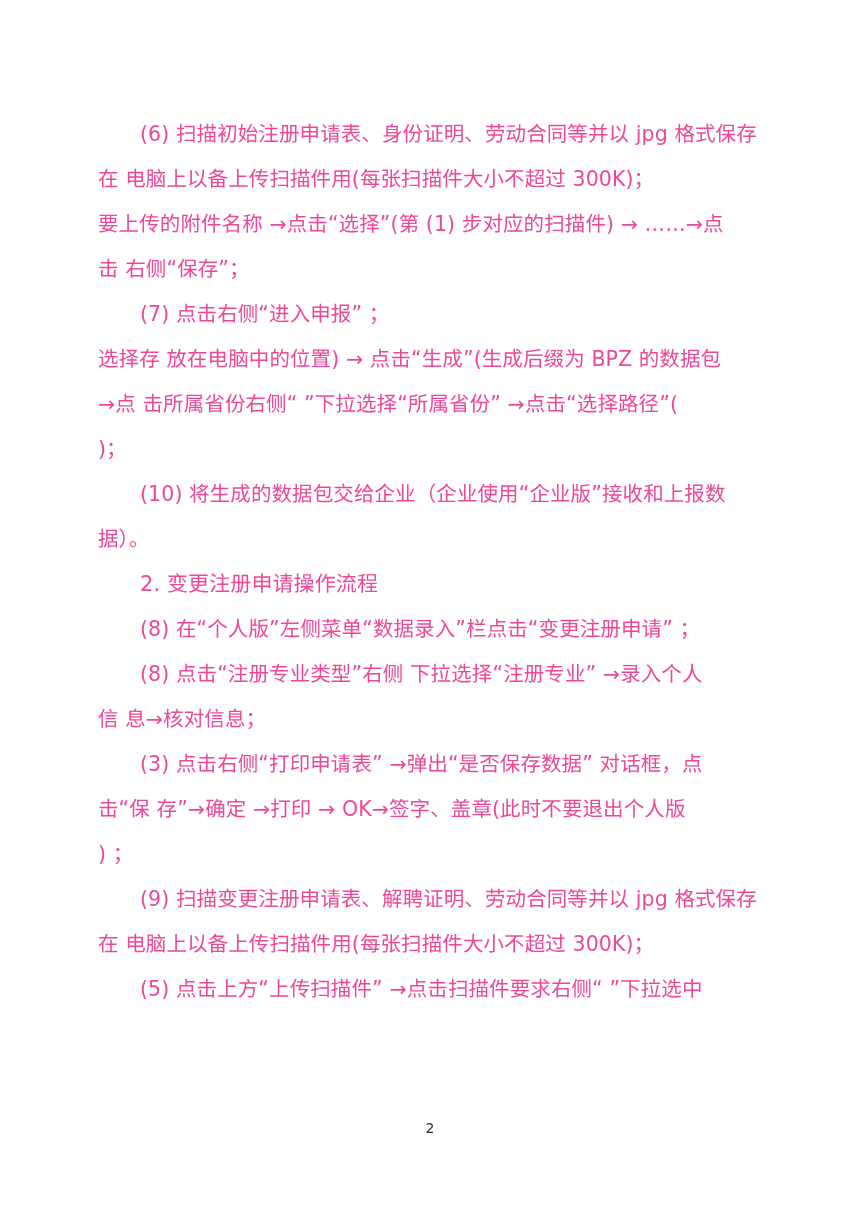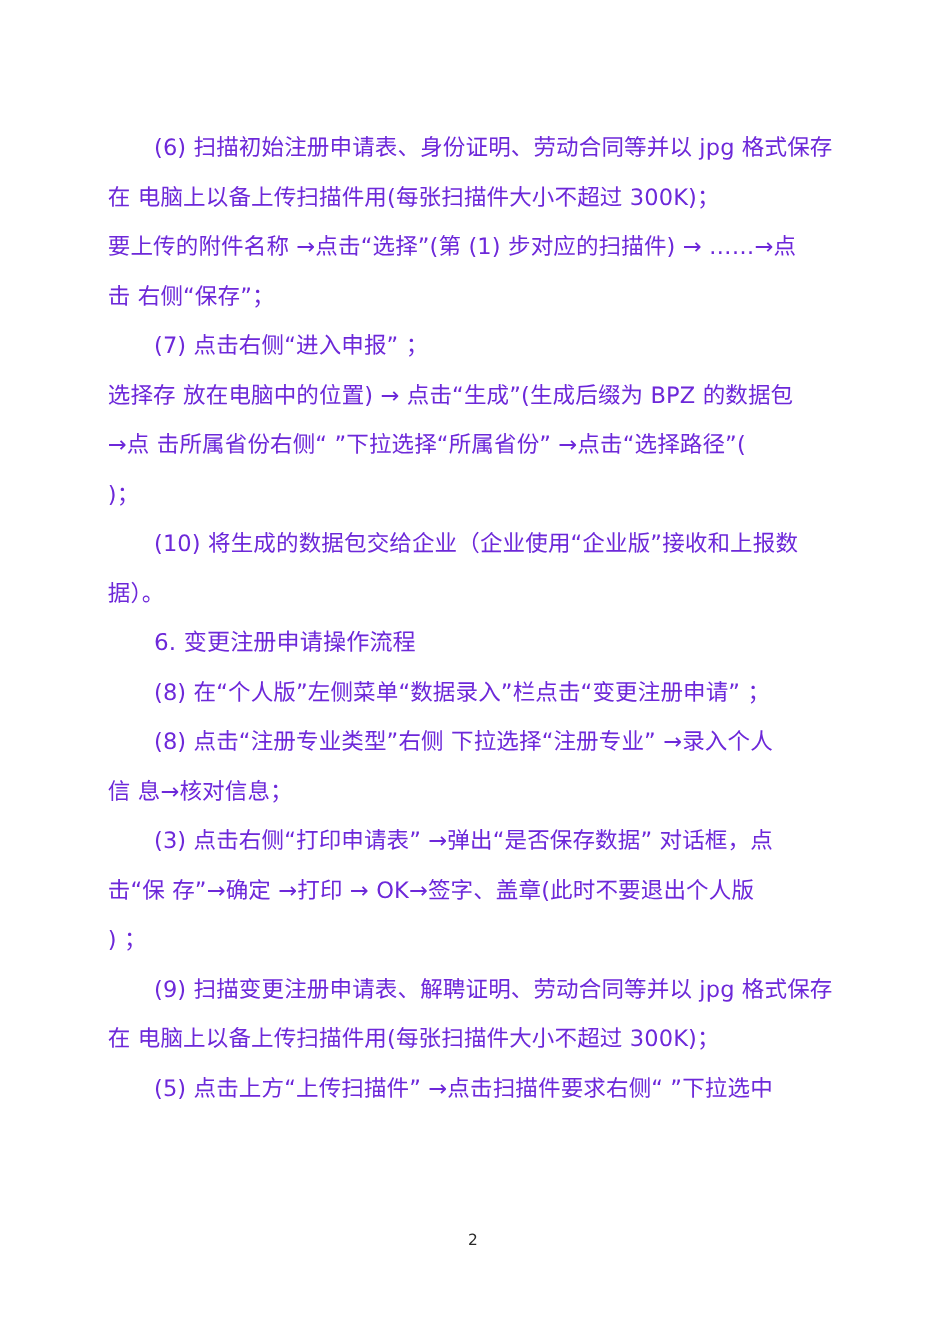--- a/index.html
+++ b/index.html
@@ -33,21 +33,21 @@
     width: 666px;
   }
 
   
   .line {
     height: 45px;
     line-height: 45px;
     font-size: 20.5px;
     white-space: pre;
     letter-spacing: 0.1px;
-    color: #6d28d9;
+    color: #ec4899;
     font-family: "DejaVu Sans", "Liberation Sans", sans-serif;
   }
 
   
   .line.indent {
     padding-left: 42px;
   }
 
   .line.heading {
     padding-left: 42px;
@@ -85,21 +85,21 @@
       <div class="para">
         <div class="line">选择存 放在电脑中的位置) → 点击“生成”(生成后缀为 BPZ 的数据包</div>
         <div class="line">→点 击所属省份右侧“ ”下拉选择“所属省份” →点击“选择路径”(</div>
         <div class="line">)；</div>
       </div>
       <div class="para">
         <div class="line indent">(10) 将生成的数据包交给企业（企业使用“企业版”接收和上报数</div>
         <div class="line">据）。</div>
       </div>
       <div class="para">
-        <div class="line indent heading">6. 变更注册申请操作流程</div>
+        <div class="line indent heading">2. 变更注册申请操作流程</div>
       </div>
       <div class="para">
         <div class="line indent">(8) 在“个人版”左侧菜单“数据录入”栏点击“变更注册申请” ；</div>
       </div>
       <div class="para">
         <div class="line indent">(8) 点击“注册专业类型”右侧 下拉选择“注册专业” →录入个人</div>
         <div class="line">信 息→核对信息；</div>
       </div>
       <div class="para">
         <div class="line indent">(3) 点击右侧“打印申请表” →弹出“是否保存数据” 对话框，点</div>

